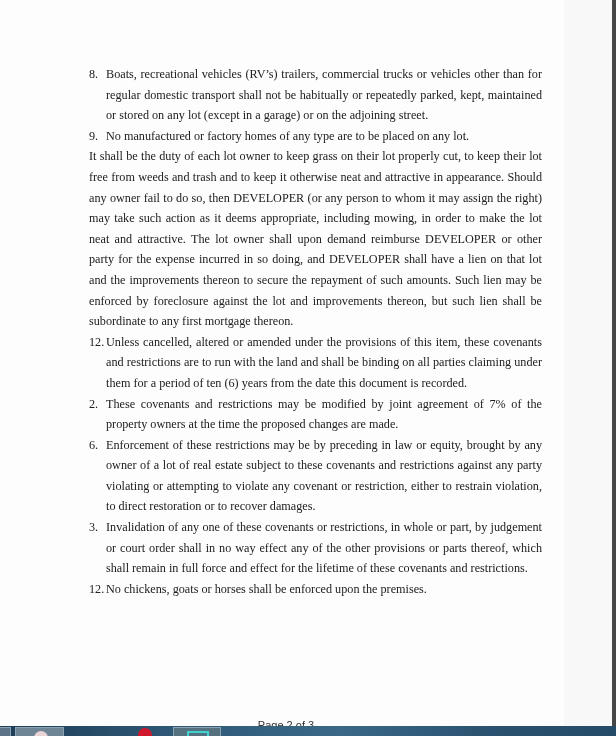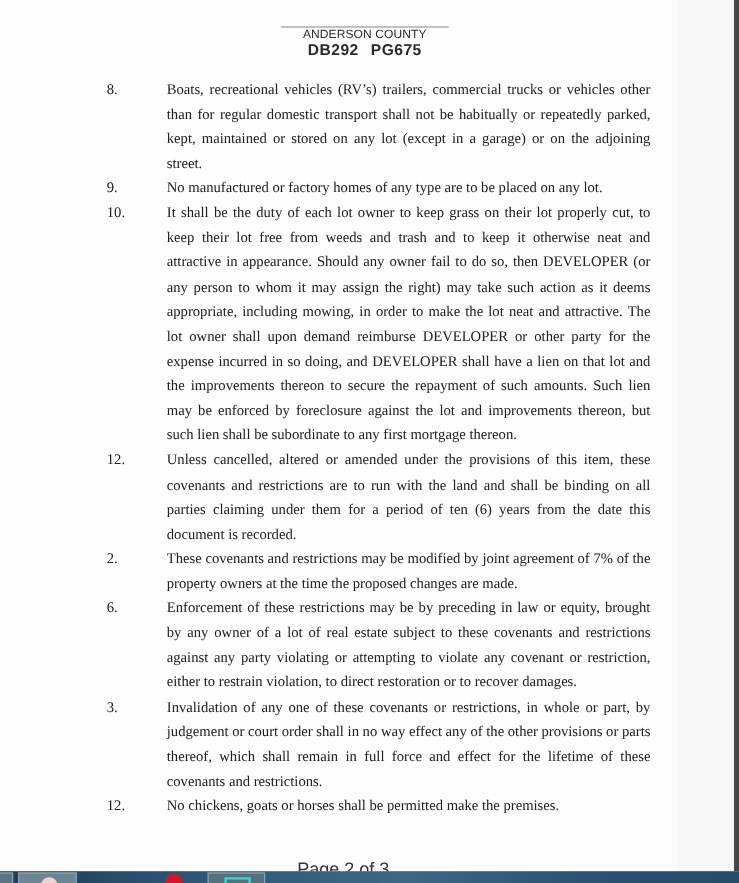--- a/index.html
+++ b/index.html
@@ -23,24 +23,24 @@
     .stamp-rule { height: 1px; background: #9a9a9a; margin: 0 0 1px 0; width: 140px; }
     .stamp-county { font-size: 10px; letter-spacing: 0.1px; line-height: 11px; }
     .stamp-book { font-size: 13px; font-weight: bold; line-height: 14px; letter-spacing: 0.4px; }
     .stamp-book span { margin: 0 5px; }
     .list {
       position: absolute; left: 89px; top: 64px; width: 453px;
       font-size: 12.2px; line-height: 20.6px; color: #202020;
     }
     .item { display: flex; text-align: justify; }
     .num { width: 17px; flex: 0 0 17px; }
-    .text { flex: 1; text-align: justify; margin-left: 33px; }
+    .text { flex: 1; text-align: justify; }
     .footer-page {
       position: absolute; left: 236px; top: 718px; width: 100px; text-align: center;
-      font-family: "Liberation Sans", sans-serif; font-size: 15px; color: #333;
+      font-family: "Liberation Sans", sans-serif; font-size: 11px; color: #333;
       z-index: 3; height: 8px; overflow: hidden; line-height: 14px;
     }
     .taskbar {
       position: absolute; left: 0; top: 726px; width: 616px; height: 10px;
       background: linear-gradient(90deg, #1d3d57 0%, #2f5a78 30%, #3a6885 55%, #2a5270 80%, #244c68 100%);
       z-index: 2;
     }
     .tb-thumb {
       position: absolute; top: 1px; height: 10px; border: 1px solid #8aa2b4;
       background: #5b7486; box-sizing: border-box;
@@ -55,60 +55,52 @@
     }
     .tb-teal {
       position: absolute; top: 3px; width: 22px; height: 10px; border: 2px solid #3fd2cf;
       box-sizing: border-box;
     }
   </style>
 </head>
 <body>
 
 <div class="page">
-  <div class="stamp">
-    <div class="stamp-rule"></div>
-    <div class="stamp-county">ANDERSON COUNTY</div>
-    <div class="stamp-book">
-      <span>DB292</span><span>PG675</span>
-    </div>
-  </div>
 
   <div class="list">
     <div class="item">
       <span class="num">8.</span>
       <span class="text">Boats, recreational vehicles (RV’s) trailers, commercial trucks or vehicles other than for regular domestic transport shall not be habitually or repeatedly parked, kept, maintained or stored on any lot (except in a garage) or on the adjoining street.</span>
     </div>
     <div class="item">
       <span class="num">9.</span>
       <span class="text">No manufactured or factory homes of any type are to be placed on any lot.</span>
     </div>
     <div class="item">
-      <span class="num">10.</span>
       <span class="text">It shall be the duty of each lot owner to keep grass on their lot properly cut, to keep their lot free from weeds and trash and to keep it otherwise neat and attractive in appearance. Should any owner fail to do so, then DEVELOPER (or any person to whom it may assign the right) may take such action as it deems appropriate, including mowing, in order to make the lot neat and attractive. The lot owner shall upon demand reimburse DEVELOPER or other party for the expense incurred in so doing, and DEVELOPER shall have a lien on that lot and the improvements thereon to secure the repayment of such amounts. Such lien may be enforced by foreclosure against the lot and improvements thereon, but such lien shall be subordinate to any first mortgage thereon.</span>
     </div>
     <div class="item">
       <span class="num">12.</span>
       <span class="text">Unless cancelled, altered or amended under the provisions of this item, these covenants and restrictions are to run with the land and shall be binding on all parties claiming under them for a period of ten (6) years from the date this document is recorded.</span>
     </div>
     <div class="item">
       <span class="num">2.</span>
       <span class="text">These covenants and restrictions may be modified by joint agreement of 7% of the property owners at the time the proposed changes are made.</span>
     </div>
     <div class="item">
       <span class="num">6.</span>
       <span class="text">Enforcement of these restrictions may be by preceding in law or equity, brought by any owner of a lot of real estate subject to these covenants and restrictions against any party violating or attempting to violate any covenant or restriction, either to restrain violation, to direct restoration or to recover damages.</span>
     </div>
     <div class="item">
       <span class="num">3.</span>
       <span class="text">Invalidation of any one of these covenants or restrictions, in whole or part, by judgement or court order shall in no way effect any of the other provisions or parts thereof, which shall remain in full force and effect for the lifetime of these covenants and restrictions.</span>
     </div>
     <div class="item">
       <span class="num">12.</span>
-      <span class="text">No chickens, goats or horses shall be permitted make the premises.</span>
+      <span class="text">No chickens, goats or horses shall be enforced upon the premises.</span>
     </div>
   </div>
 </div>
 
 <div class="right-edge"></div>
 
 <div class="footer-page">Page 2 of 3</div>
 
 <div class="taskbar">
   <div class="tb-thumb" style="left:-2px; width:13px;"></div>

